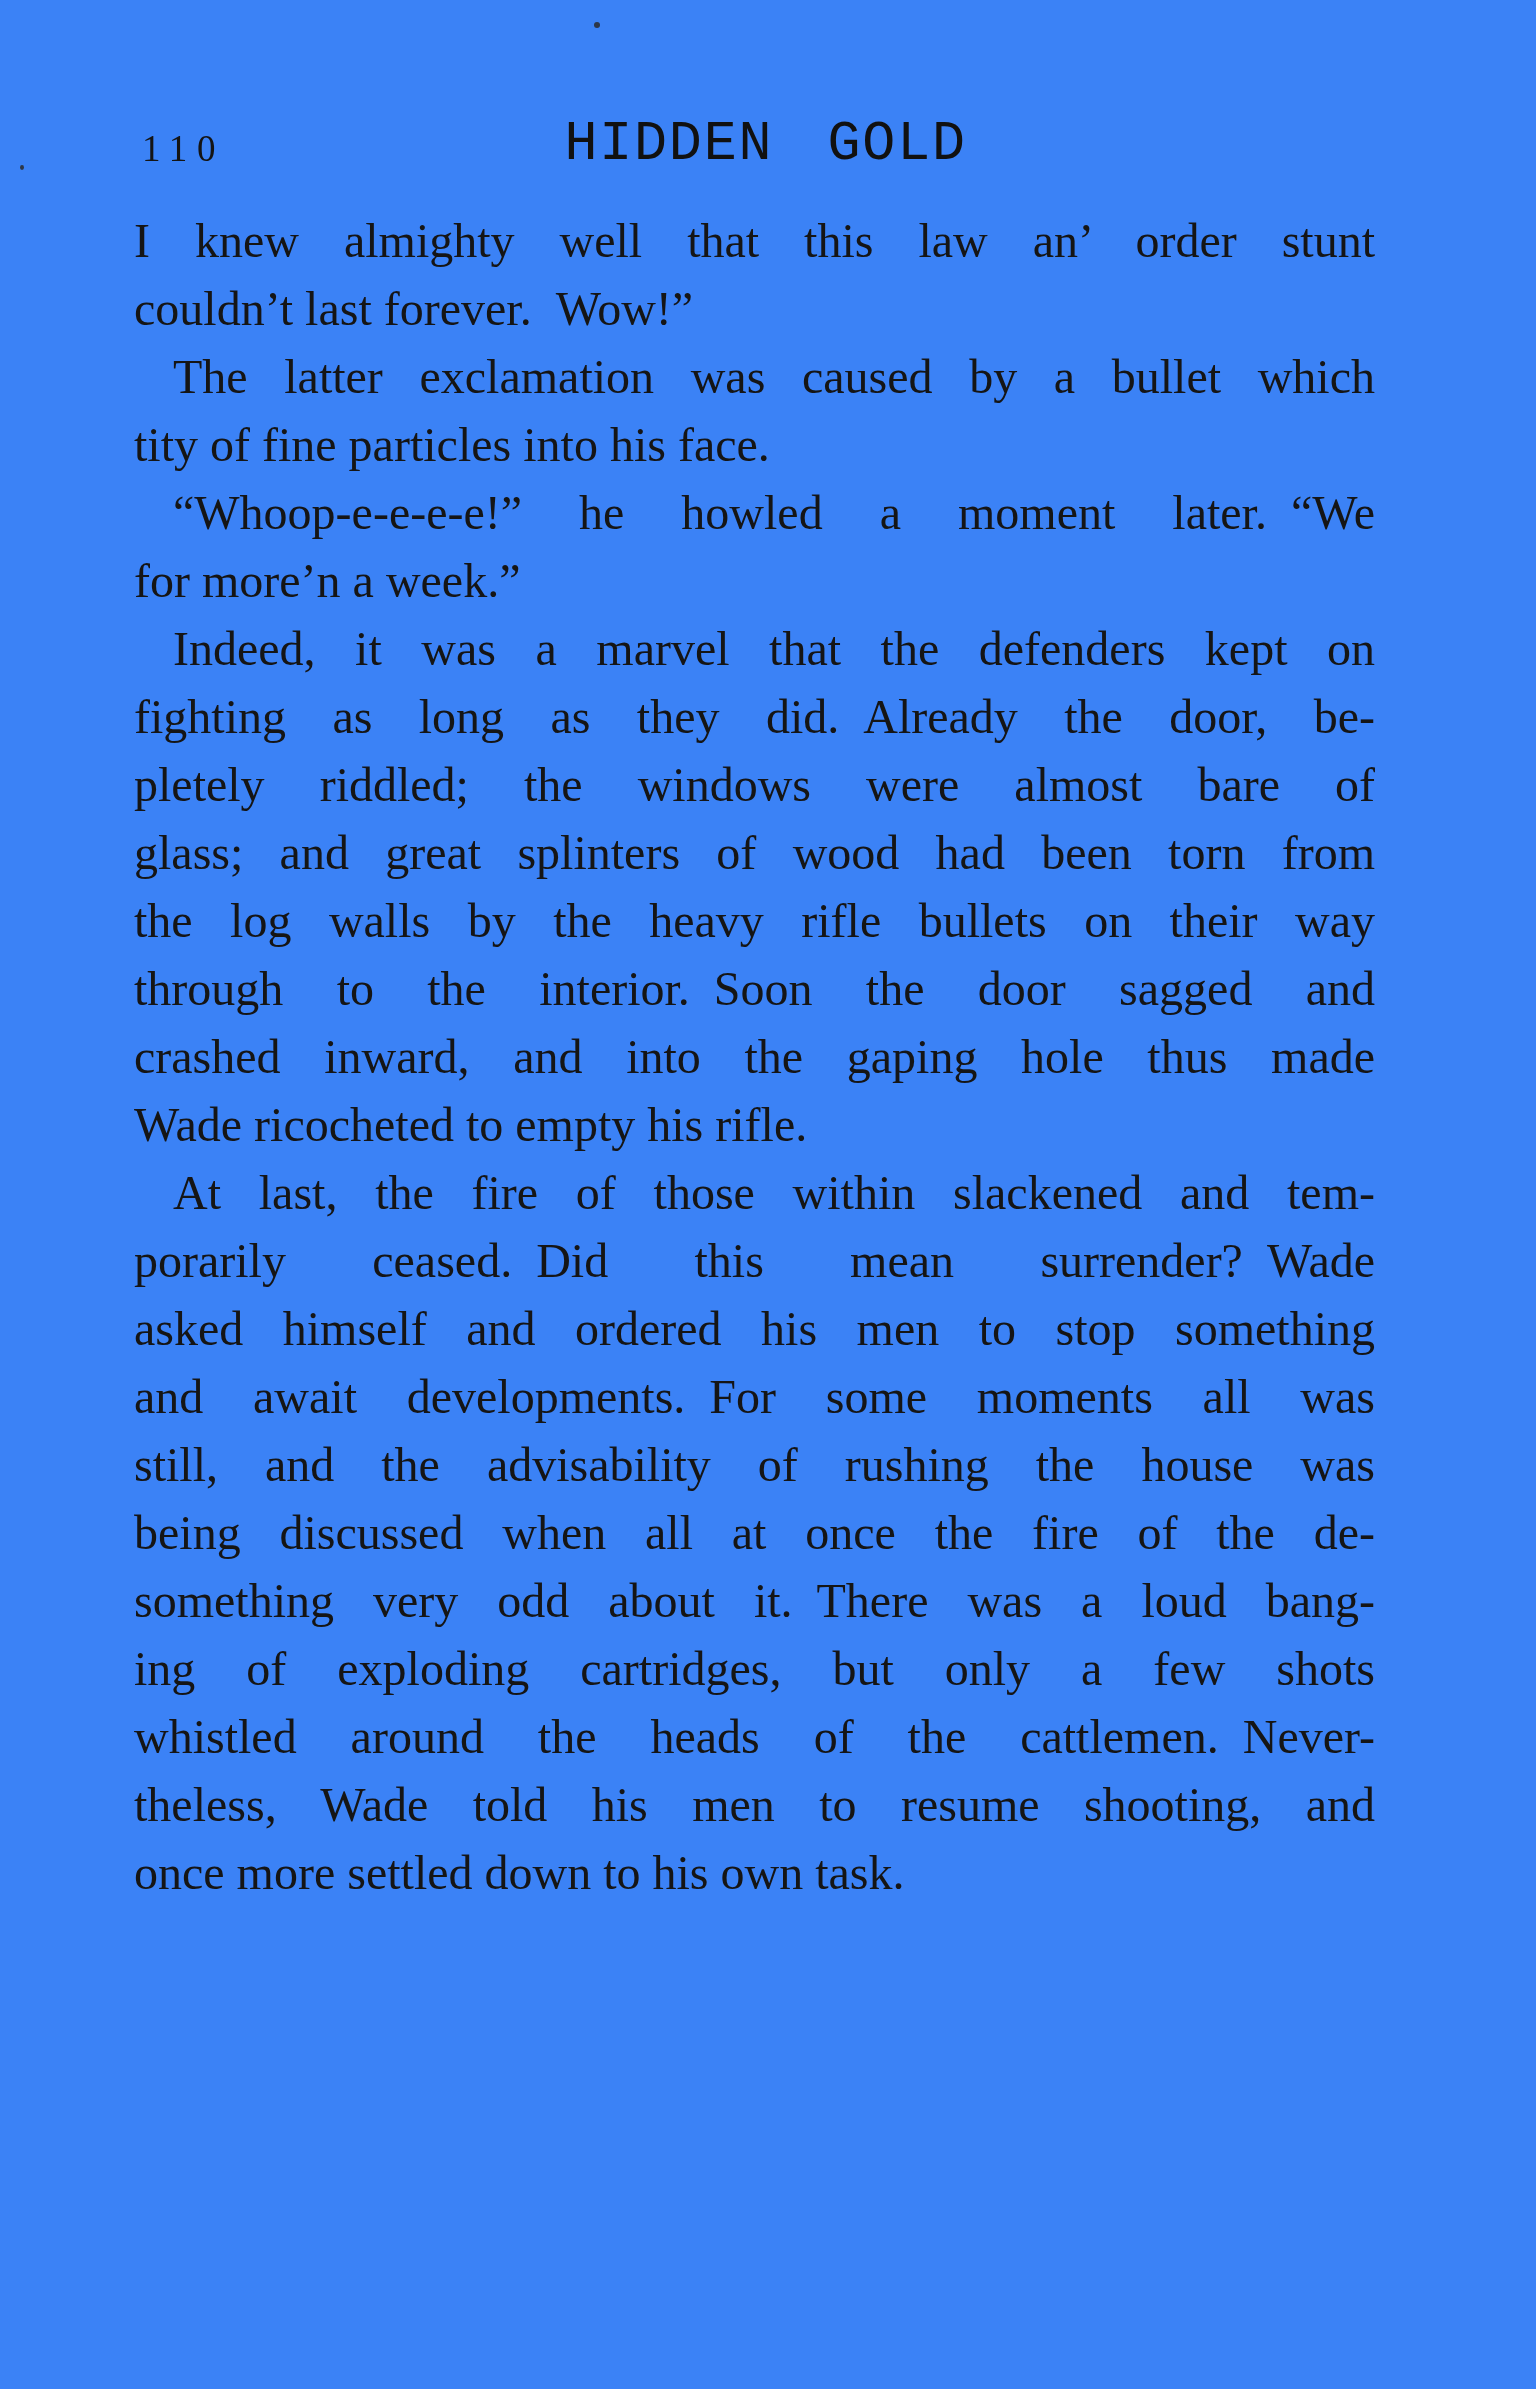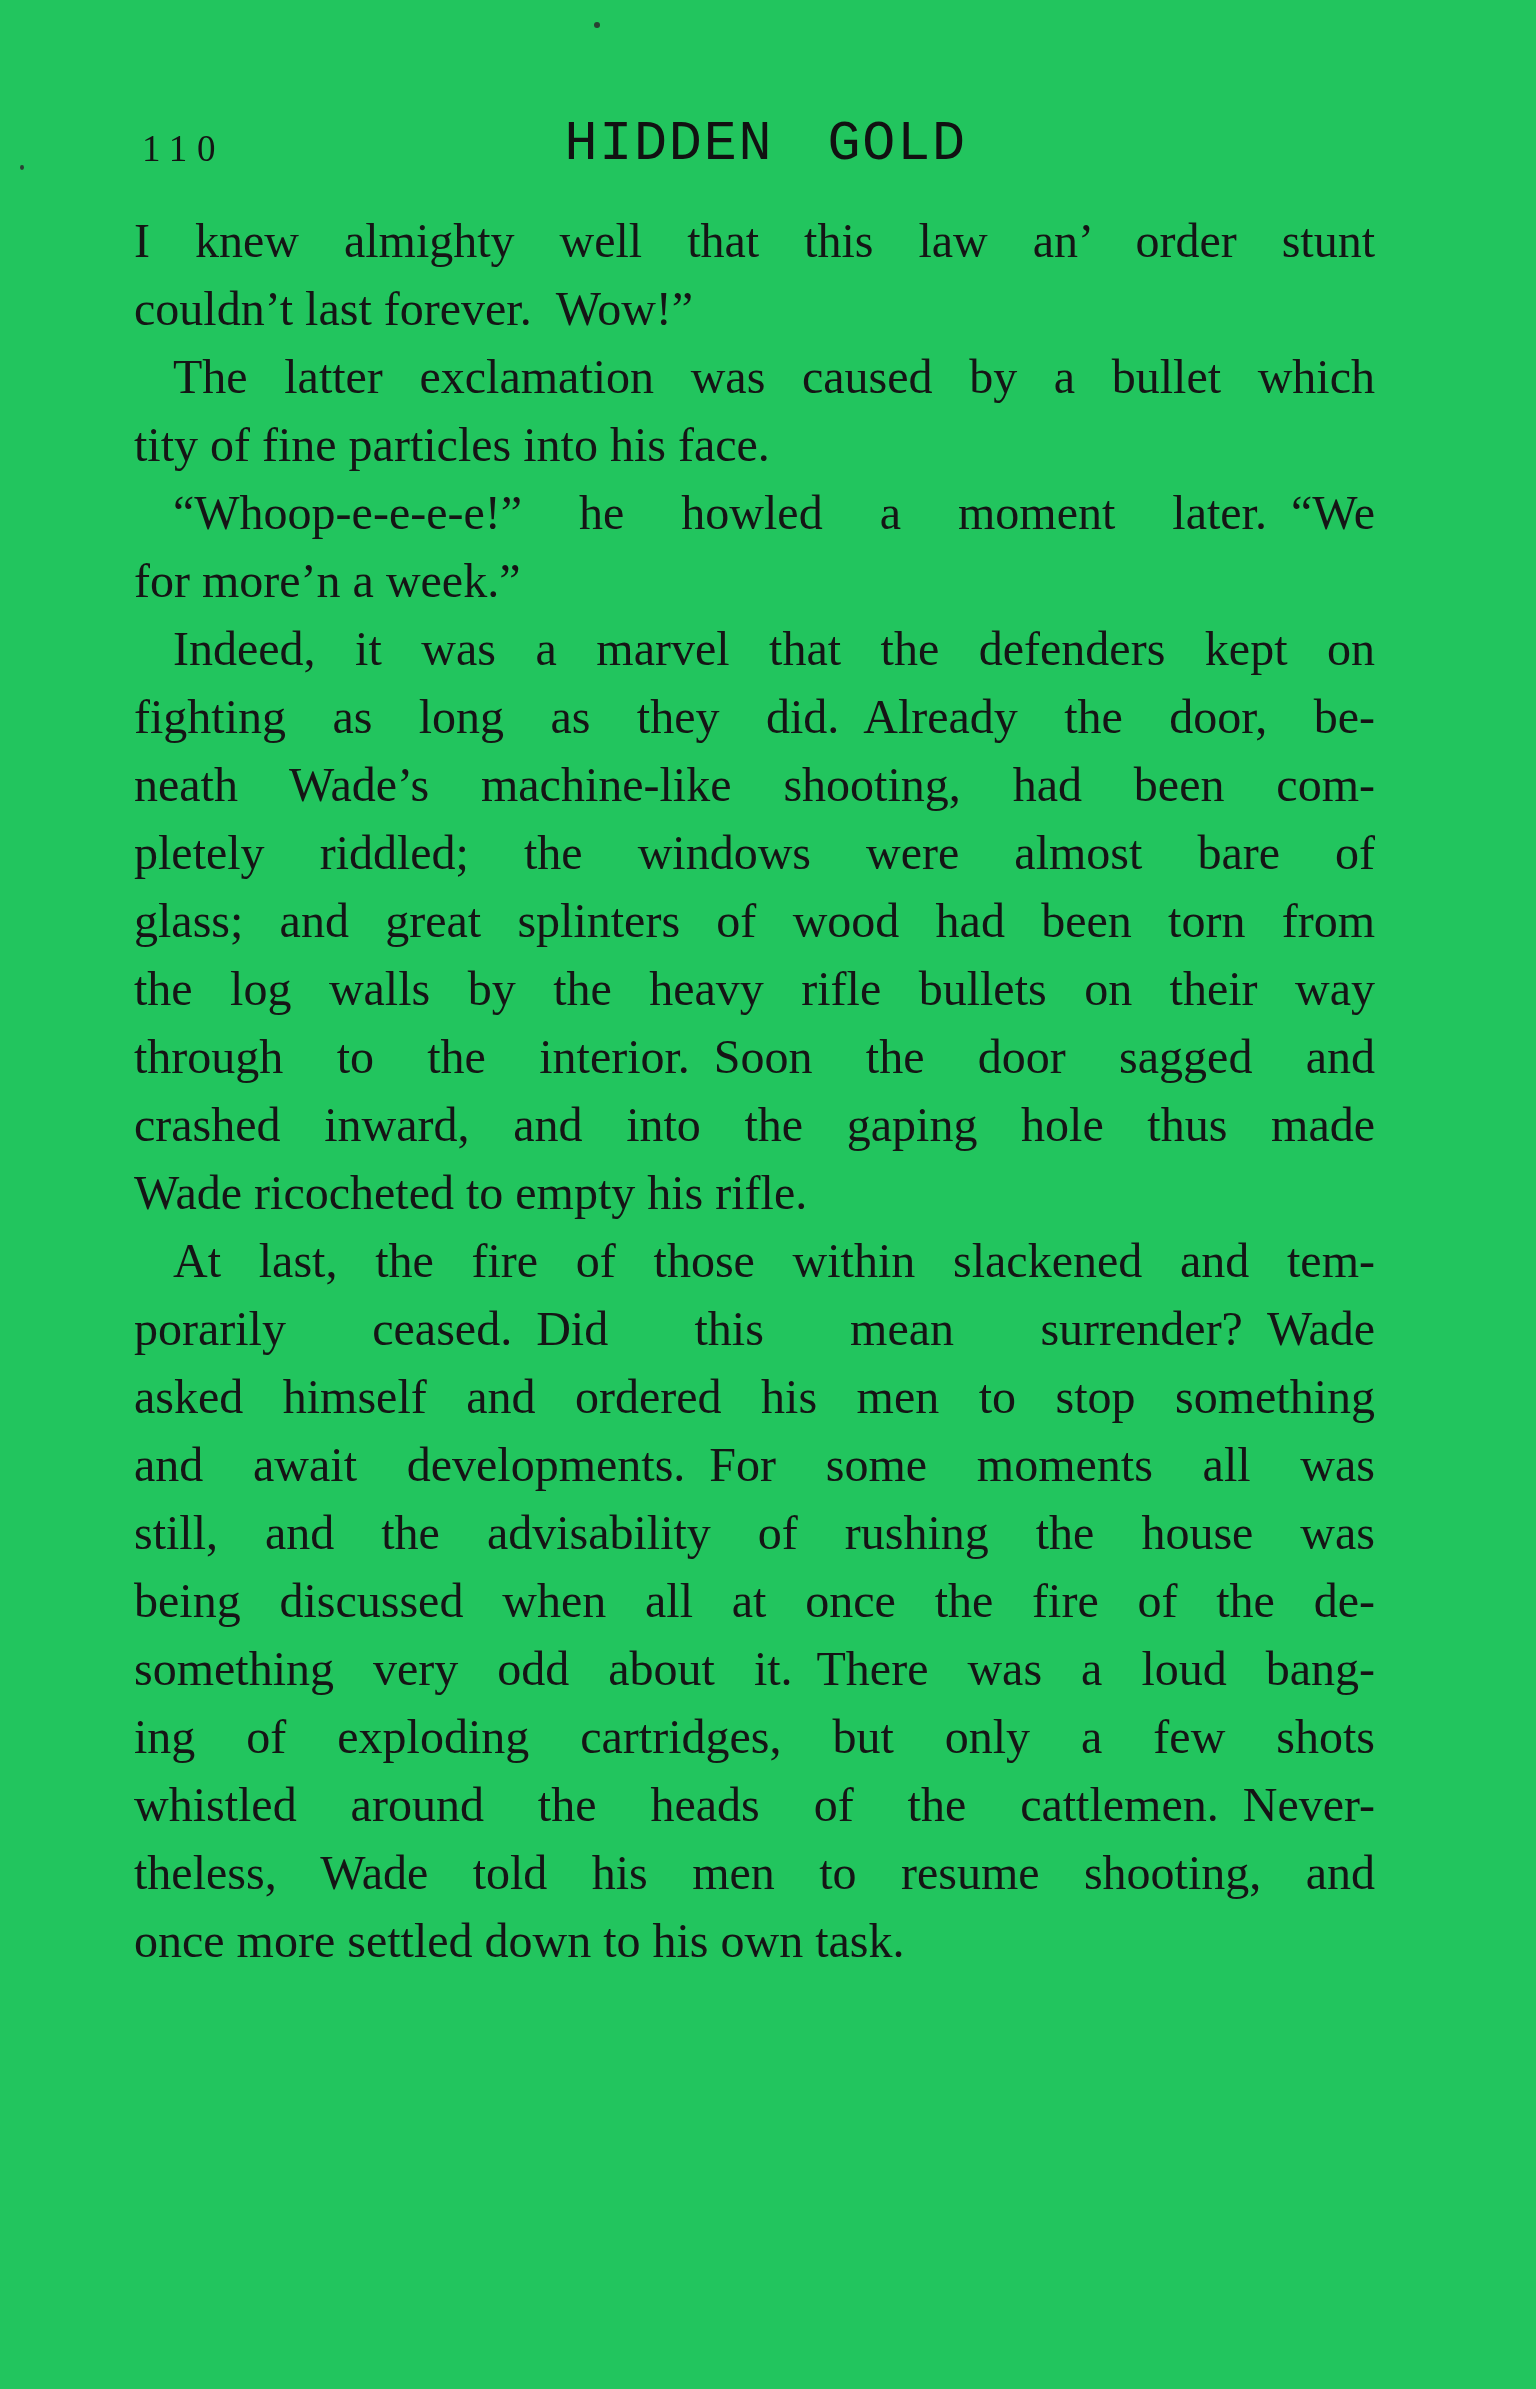--- a/index.html
+++ b/index.html
@@ -5,21 +5,21 @@
   html, body {
     margin: 0;
     padding: 0;
     background: #e8e8e8;
   }
   .page {
     position: relative;
     width: 1536px;
     height: 2389px;
     margin: 0 auto;
-    background: #22c55e;
+    background: #3b82f6;
     font-family: "Liberation Serif", "DejaVu Serif", serif;
     color: #151515;
     overflow: hidden;
   }
   .header {
     position: absolute;
     top: 0;
     left: 0;
     width: 100%;
     height: 195px;
@@ -84,21 +84,20 @@
 
   <div class="body-text">
       <div class="ln">I knew almighty well that this law an’ order stunt</div>
       <div class="ln last">couldn’t last forever. Wow!”</div>
       <div class="ln indent">The latter exclamation was caused by a bullet which</div>
       <div class="ln last">tity of fine particles into his face.</div>
       <div class="ln indent">“Whoop-e-e-e-e!” he howled a moment later. “We</div>
       <div class="ln last">for more’n a week.”</div>
       <div class="ln indent">Indeed, it was a marvel that the defenders kept on</div>
       <div class="ln">fighting as long as they did. Already the door, be-</div>
-      <div class="ln">neath Wade’s machine-like shooting, had been com-</div>
       <div class="ln">pletely riddled; the windows were almost bare of</div>
       <div class="ln">glass; and great splinters of wood had been torn from</div>
       <div class="ln">the log walls by the heavy rifle bullets on their way</div>
       <div class="ln">through to the interior. Soon the door sagged and</div>
       <div class="ln">crashed inward, and into the gaping hole thus made</div>
       <div class="ln last">Wade ricocheted to empty his rifle.</div>
       <div class="ln indent">At last, the fire of those within slackened and tem-</div>
       <div class="ln">porarily ceased. Did this mean surrender? Wade</div>
       <div class="ln">asked himself and ordered his men to stop something</div>
       <div class="ln">and await developments. For some moments all was</div>

